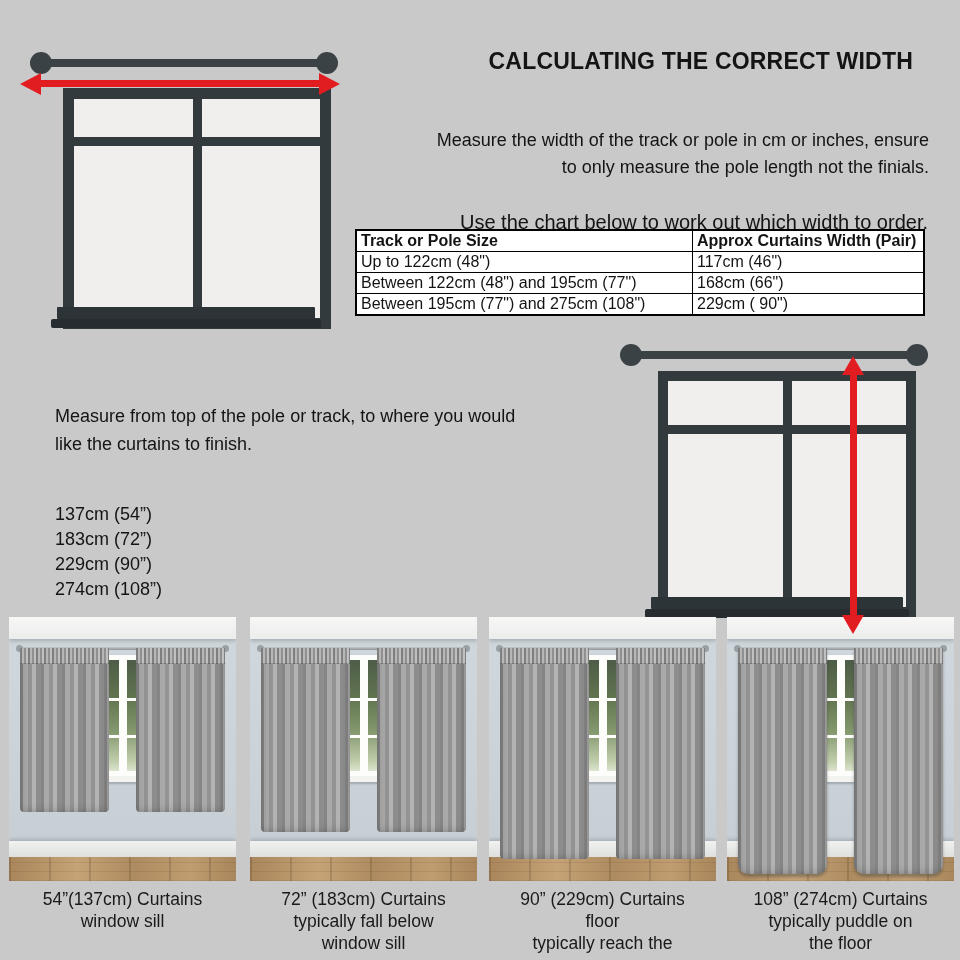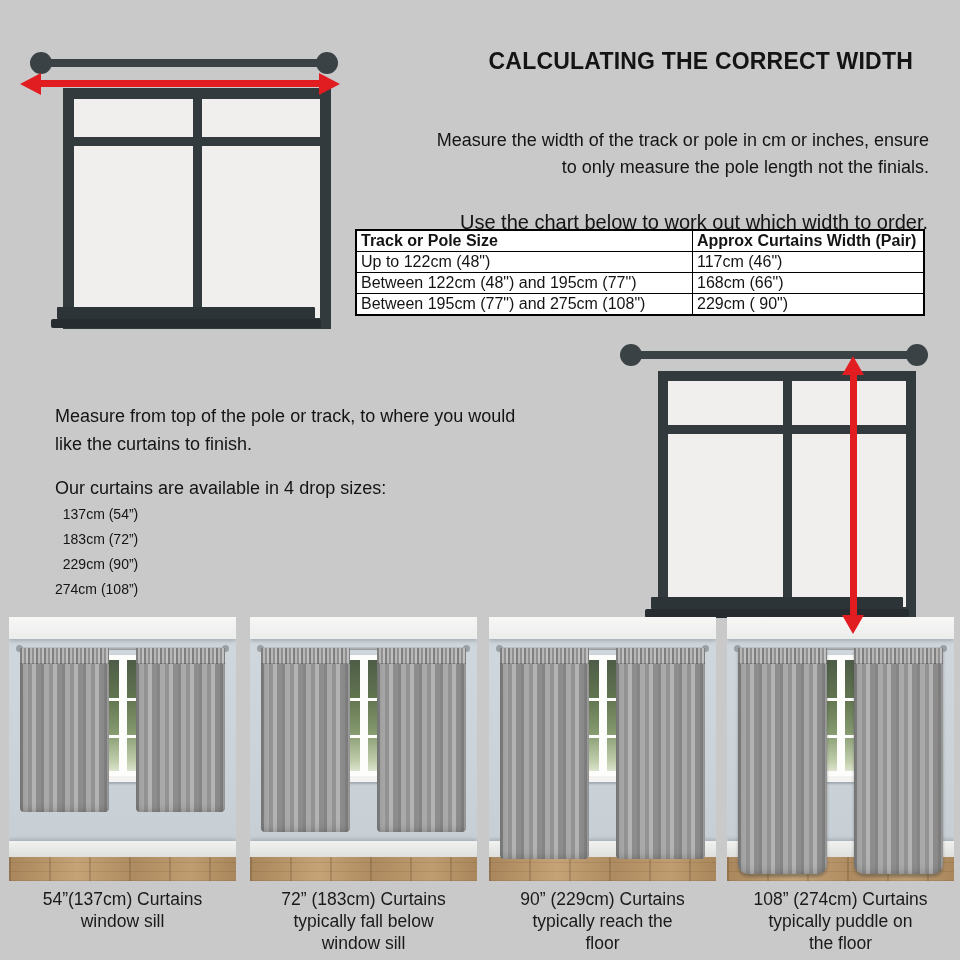--- a/index.html
+++ b/index.html
@@ -14,21 +14,21 @@
   .h-title{font-size:23px;font-weight:700;white-space:nowrap;letter-spacing:.2px;}
   .body-txt{font-size:18px;line-height:28px;}
   .body-txt span{display:block;white-space:nowrap;}
   .right-align{text-align:right;}
   .width-title{top:48px;right:47px;}
   .width-body{top:95px;right:31px;line-height:27px;margin-top:32px;}
   .width-hint{top:163px;right:32px;font-size:20px;white-space:nowrap;margin-top:48px;}
   .drop-title{top:356px;left:54px;}
   .drop-body{top:402px;left:55px;}
   .drop-intro{top:478px;left:55px;font-size:18px;white-space:nowrap;}
-  .drop-list{top:502px;left:55px;font-size:14px;line-height:25px;text-align:right;}
+  .drop-list{top:502px;left:55px;font-size:18px;line-height:25px;}
   .drop-list span{display:block;white-space:nowrap;}
 
   
   .size-table{
     position:absolute;left:355px;top:229px;width:570px;
     border-collapse:collapse;background:#fff;
     border:2px solid #000;table-layout:fixed;
   }
   .size-table th,.size-table td{
     border:1px solid #000;font-size:16px;height:20px;
@@ -171,21 +171,20 @@
         <td>Between 195cm (77") and 275cm (108")</td>
         <td>229cm ( 90")</td>
       </tr>
     </tbody>
   </table>
 
   <div class="abs body-txt drop-body">
     <span>Measure from top of the pole or track, to where you would</span>
     <span>like the curtains to finish.</span>
   </div>
-  <div class="abs drop-intro">Our curtains are available in 4 drop sizes:</div>
   <div class="abs drop-list">
     <span>137cm (54”)</span>
     <span>183cm (72”)</span>
     <span>229cm (90”)</span>
     <span>274cm (108”)</span>
   </div>
 
   <div class="illus illus-drop">
     <div class="pole-finial" style="left:10px;top:4px;"></div>
     <div class="pole-bar" style="left:22px;top:11px;width:286px;height:8px;"></div>
@@ -271,22 +270,22 @@
     <span>54”(137cm) Curtains</span>
     <span>window sill</span>
   </div>
   <div class="caption c2">
     <span>72” (183cm) Curtains</span>
     <span>typically fall below</span>
     <span>window sill</span>
   </div>
   <div class="caption c3">
     <span>90” (229cm) Curtains</span>
+    <span>floor</span>
     <span>typically reach the</span>
-    <span>floor</span>
   </div>
   <div class="caption c4">
     <span>108” (274cm) Curtains</span>
     <span>typically puddle on</span>
     <span>the floor</span>
   </div>
 
 </div>
 
 </body></html>

